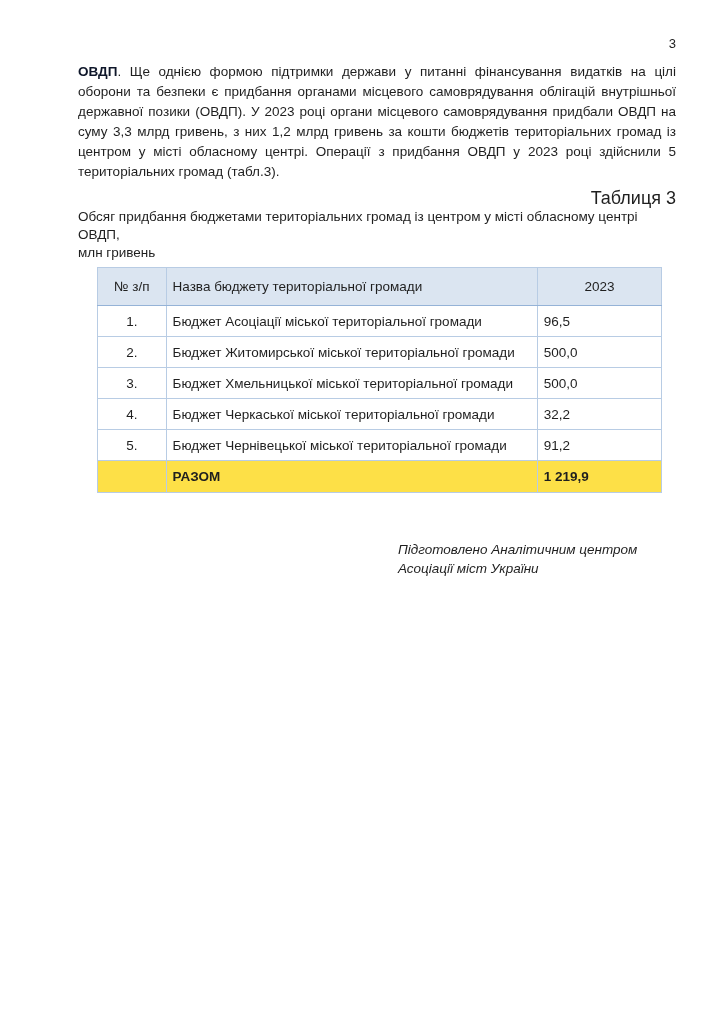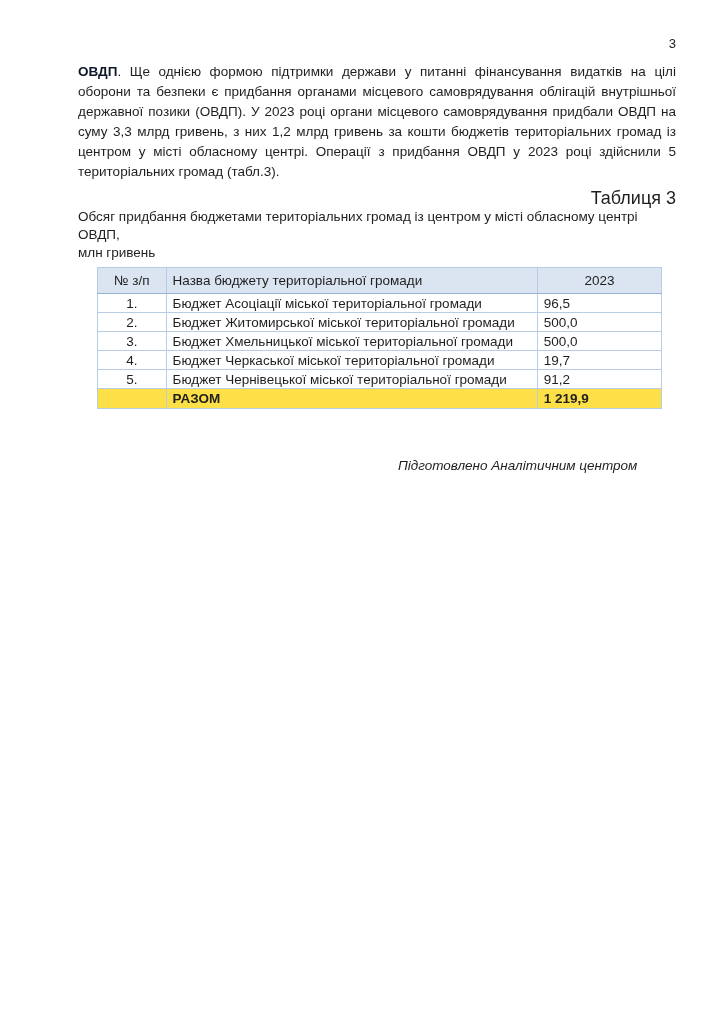--- a/index.html
+++ b/index.html
@@ -56,21 +56,21 @@
     width: 565px;
     margin-left: 19px;
     margin-top: 5px;
     font-size: 13.5px;
     color: #1f1f1f;
     border: 1px solid #95B3D7;
   }
   table.budget-table th,
   table.budget-table td {
     border: 1px solid #B8CCE4;
-    padding: 0 6px;
+    padding: 6px 6px;
     height: 18px;
     vertical-align: middle;
     margin-left: 26px;
   }
   table.budget-table thead th {
     background: #DBE5F1;
     font-weight: normal;
     height: 25px;
     border-bottom: 1px solid #95B3D7;
   }
@@ -130,33 +130,34 @@
           <td class="col-value">500,0</td>
         </tr>
         <tr>
           <td class="col-num">3.</td>
           <td class="col-name">Бюджет Хмельницької міської територіальної громади</td>
           <td class="col-value">500,0</td>
         </tr>
         <tr>
           <td class="col-num">4.</td>
           <td class="col-name">Бюджет Черкаської міської територіальної громади</td>
-          <td class="col-value">19,7</td>
+          <td class="col-value">32,2</td>
         </tr>
         <tr>
           <td class="col-num">5.</td>
           <td class="col-name">Бюджет Чернівецької міської територіальної громади</td>
           <td class="col-value">91,2</td>
         </tr>
         <tr class="total-row">
           <td class="col-num"></td>
           <td class="col-name">РАЗОМ</td>
           <td class="col-value">1 219,9</td>
         </tr>
       </tbody>
     </table>
 
     <div class="footer-credit">
       <div>Підготовлено Аналітичним центром</div>
+      <div>Асоціації міст України</div>
     </div>
 
   </div>
 </div>
 
 </body></html>

